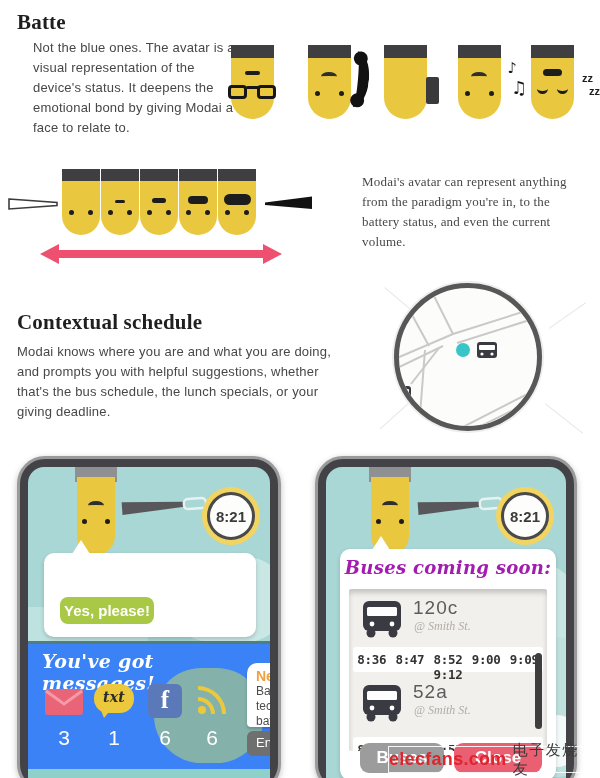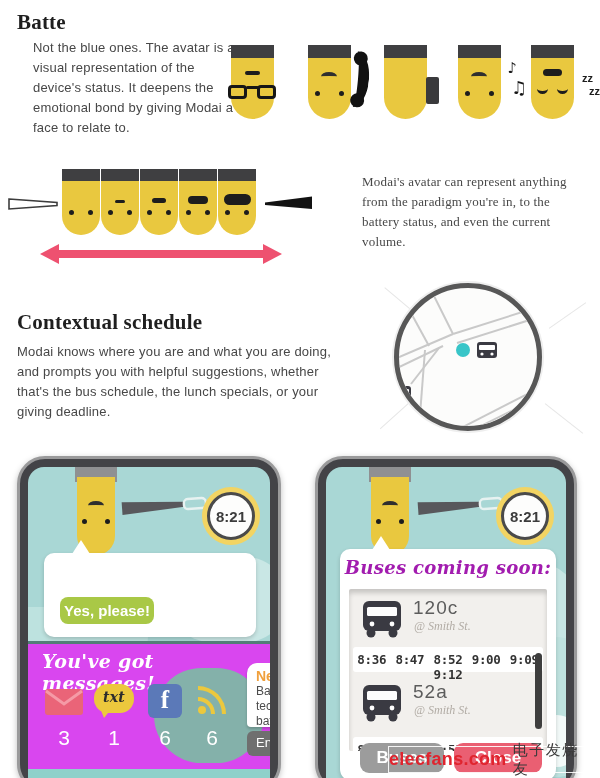--- a/index.html
+++ b/index.html
@@ -229,21 +229,21 @@
         <div class="face">
             <span>8:21</span>
           </div>
       </div>
 
       <div class="bubble-card" style="left:16px; top:86px; width:212px; height:84px;">
         <div class="bubble-tail" style="left:28px;"></div>
         <div class="btn" style="left:16px; top:44px; width:94px; height:27px; background:#a9c846;">Yes, please!</div>
       </div>
 
-      <div class="abs" style="left:0; right:0; top:174px; height:128px; background:#d946ef; border-top:3px solid #527d78;">
+      <div class="abs" style="left:0; right:0; top:174px; height:128px; background:#3b82f6; border-top:3px solid #527d78;">
         <div class="cloud" style="right:6px; top:24px; width:110px; height:95px; background:#84b1aa;"></div>
         <div class="script" style="position:absolute; left:14px; top:6px; font-size:19px; color:#ffffff;">You've got messages!</div>
 
         <svg class="abs" style="left:16px; top:44px;" width="40" height="28">
           <rect x="1" y="1" width="38" height="26" rx="3" fill="#ea6478"></rect>
           <polyline points="2,3 20,16 38,3" fill="none" stroke="#f59aa6" stroke-width="3"></polyline>
         </svg>
 
         <div class="abs" style="left:66px; top:40px; width:40px; height:32px;">
           <div class="abs" style="left:0; top:0; width:40px; height:29px; background:#ecc83d; border-radius:14px;"></div>

